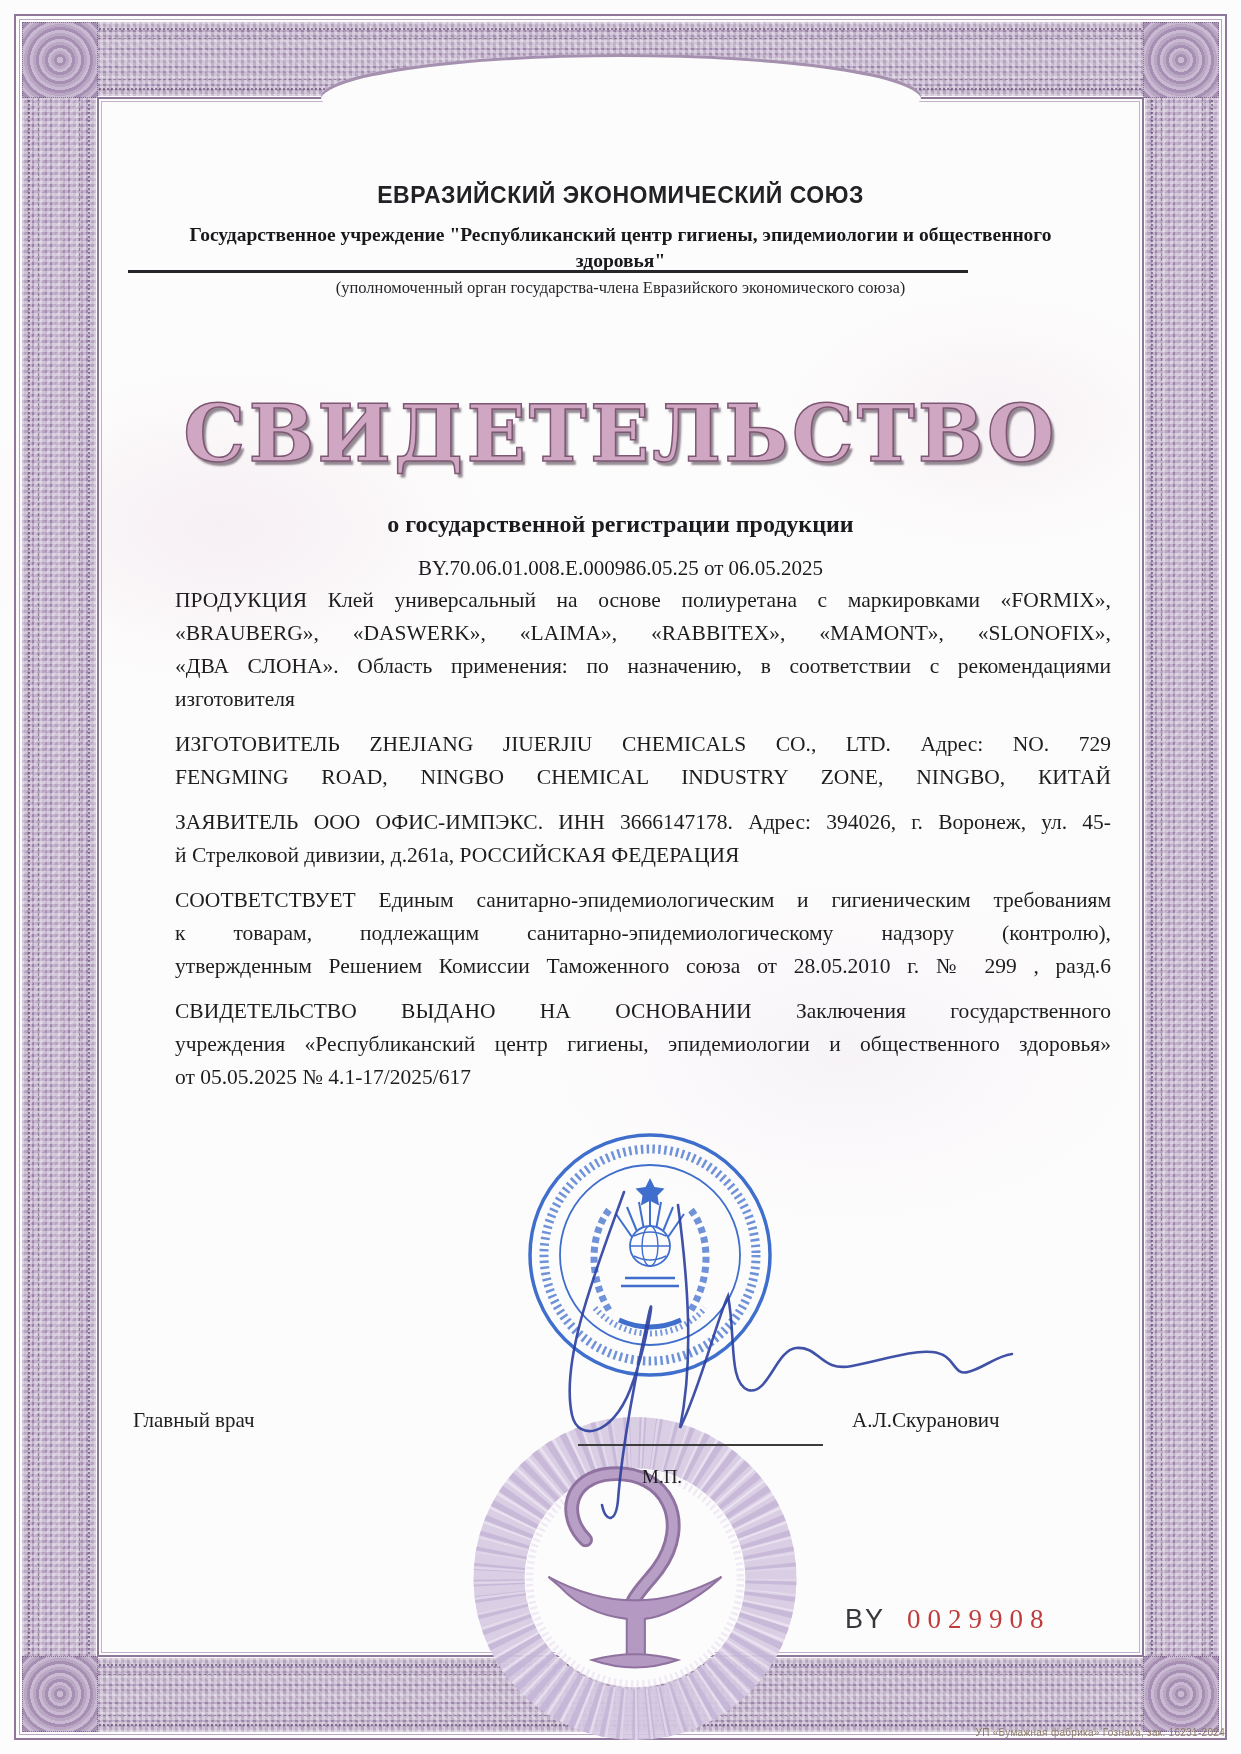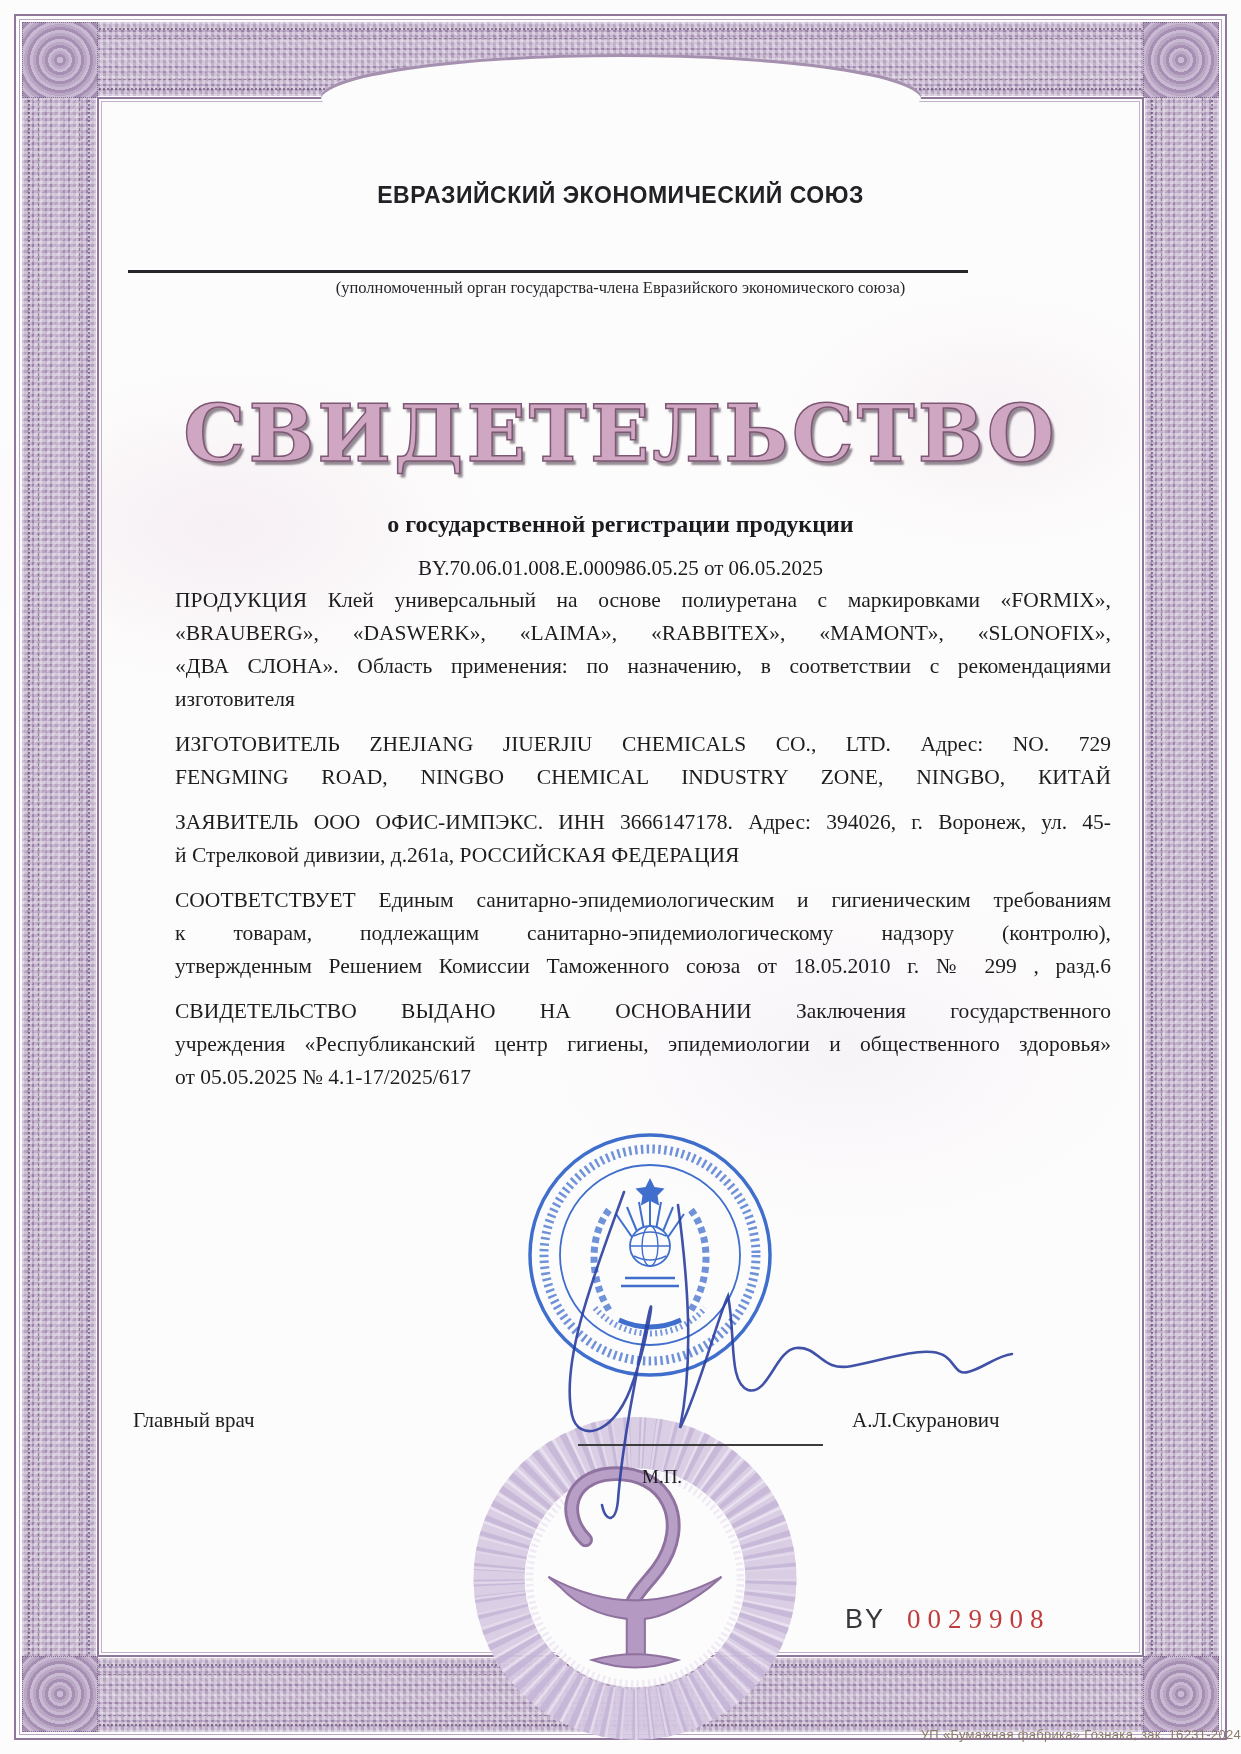--- a/index.html
+++ b/index.html
@@ -68,22 +68,22 @@
   .signer-name{top:1408px;left:852px;font-size:21px;}
   .sig-line{top:1444px;left:578px;width:245px;border-top:2px solid #3c3c3c;height:0;}
   .mp{top:1466px;left:642px;font-size:19px;z-index:5;}
   .stamp-svg{position:absolute;left:523px;top:1128px;z-index:2;opacity:.92;}
   .sig-svg{position:absolute;left:450px;top:1140px;z-index:4;}
   .rosette-svg{position:absolute;left:425px;top:1408px;z-index:2;}
   
   .serial{top:1604px;left:845px;z-index:4;font-size:27px;}
   .serial .cc{color:#38383c;font-family:"Liberation Sans",sans-serif;letter-spacing:2px;}
   .serial .num{color:#bf3b3c;margin-left:22px;letter-spacing:7px;font-weight:400;}
-  .print-note{top:1727px;right:0;font-family:"Liberation Sans",sans-serif;
-    font-size:13px;color:#8c7b66;letter-spacing:.3px;z-index:3;}
+  .print-note{top:1727px;right:16px;font-family:"Liberation Sans",sans-serif;
+    font-size:10px;color:#8c7b66;letter-spacing:.3px;z-index:3;}
 </style>
 </head>
 <body>
 
 <div class="page">
 
   <div class="frame-outline"></div>
   <div class="frame-outline2"></div>
   <div class="band h top"></div>
   <div class="band h bottom"></div>
@@ -91,20 +91,21 @@
   <div class="band v right"></div>
   <div class="corner tl"></div>
   <div class="corner tr"></div>
   <div class="corner bl"></div>
   <div class="corner br"></div>
   <div class="frame-inner"></div>
   <div class="frame-inner2"></div>
   <div class="arch"></div>
 
   <div class="abs eaeu">ЕВРАЗИЙСКИЙ ЭКОНОМИЧЕСКИЙ СОЮЗ</div>
+  <div class="abs issuer">Государственное учреждение "Республиканский центр гигиены, эпидемиологии и общественного здоровья"</div>
   <div class="abs rule"></div>
   <div class="abs cert-title">СВИДЕТЕЛЬСТВО</div>
 
   <div class="abs issuer-note">(уполномоченный орган государства-члена Евразийского экономического союза)</div>
   <div class="abs subtitle">о государственной регистрации продукции</div>
   <div class="abs regline">BY.70.06.01.008.Е.000986.05.25 от 06.05.2025</div>
 
   <div class="abs sections">
       <div class="section">
         <div class="sline"><span>ПРОДУКЦИЯ </span>Клей универсальный на основе полиуретана с маркировками «FORMIX»,</div>
@@ -116,21 +117,21 @@
         <div class="sline"><span>ИЗГОТОВИТЕЛЬ </span>ZHEJIANG JIUERJIU CHEMICALS CO., LTD. Адрес: NO. 729</div>
         <div class="sline">FENGMING ROAD, NINGBO CHEMICAL INDUSTRY ZONE, NINGBO, КИТАЙ</div>
       </div>
       <div class="section">
         <div class="sline"><span>ЗАЯВИТЕЛЬ </span>ООО ОФИС-ИМПЭКС. ИНН 3666147178. Адрес: 394026, г. Воронеж, ул. 45-</div>
         <div class="sline ragged">й Стрелковой дивизии, д.261а, РОССИЙСКАЯ ФЕДЕРАЦИЯ</div>
       </div>
       <div class="section">
         <div class="sline"><span>СООТВЕТСТВУЕТ </span>Единым санитарно-эпидемиологическим и гигиеническим требованиям</div>
         <div class="sline">к товарам, подлежащим санитарно-эпидемиологическому надзору (контролю),</div>
-        <div class="sline">утвержденным Решением Комиссии Таможенного союза от 18.05.2010 г. № 299 , разд.6</div>
+        <div class="sline">утвержденным Решением Комиссии Таможенного союза от 28.05.2010 г. № 299 , разд.6</div>
       </div>
       <div class="section">
         <div class="sline"><span>СВИДЕТЕЛЬСТВО ВЫДАНО НА ОСНОВАНИИ </span>Заключения государственного</div>
         <div class="sline">учреждения «Республиканский центр гигиены, эпидемиологии и общественного здоровья»</div>
         <div class="sline ragged">от 05.05.2025 № 4.1-17/2025/617</div>
       </div>
     </div>
 
   <svg class="stamp-svg" width="254" height="254" viewBox="0 0 254 254">
     <g fill="none" stroke="#2f63c8">

